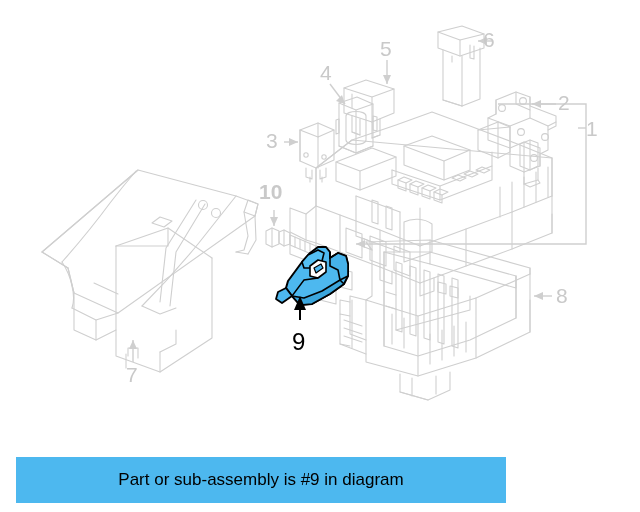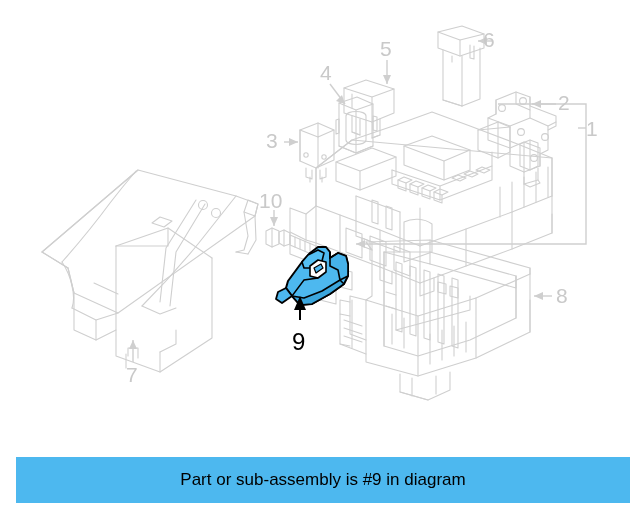--- a/index.html
+++ b/index.html
@@ -24,21 +24,21 @@
     position: absolute;
     left: 0; top: 0;
     width: 640px;
     height: 512px;
     display: block;
   }
   .banner {
     position: absolute;
     left: 16px;
     top: 457px;
-    width: 614px;
+    width: 490px;
     height: 46px;
     box-sizing: border-box;
     display: flex;
     flex-direction: column;
     align-items: center;
     justify-content: center;
     line-height: 1.12;
   }
   .banner-line {
     font-size: 17px;
@@ -418,19 +418,19 @@
 
   <div class="callout-label" style="left:586px; top:118px;">1</div>
   <div class="callout-label" style="left:558px; top:92px;">2</div>
   <div class="callout-label" style="left:266px; top:130px;">3</div>
   <div class="callout-label" style="left:320px; top:62px;">4</div>
   <div class="callout-label" style="left:380px; top:38px;">5</div>
   <div class="callout-label" style="left:483px; top:29px;">6</div>
   <div class="callout-label" style="left:126px; top:364px;">7</div>
   <div class="callout-label" style="left:556px; top:285px;">8</div>
   <div class="callout-label highlight" style="left:292px; top:330px; font-size:24px;">9</div>
-  <div class="callout-label" style="left:259px; top:190px;">10</div>
+  <div class="callout-label" style="left:259px; top:181px;font-weight:bold;">10</div>
 
   <div class="banner" style="background: rgb(77, 184, 239);">
     <div class="banner-line" style="color: rgb(0, 0, 0);">Part or sub-assembly is #9 in diagram</div>
   </div>
 
 </div>
 
 </body></html>

